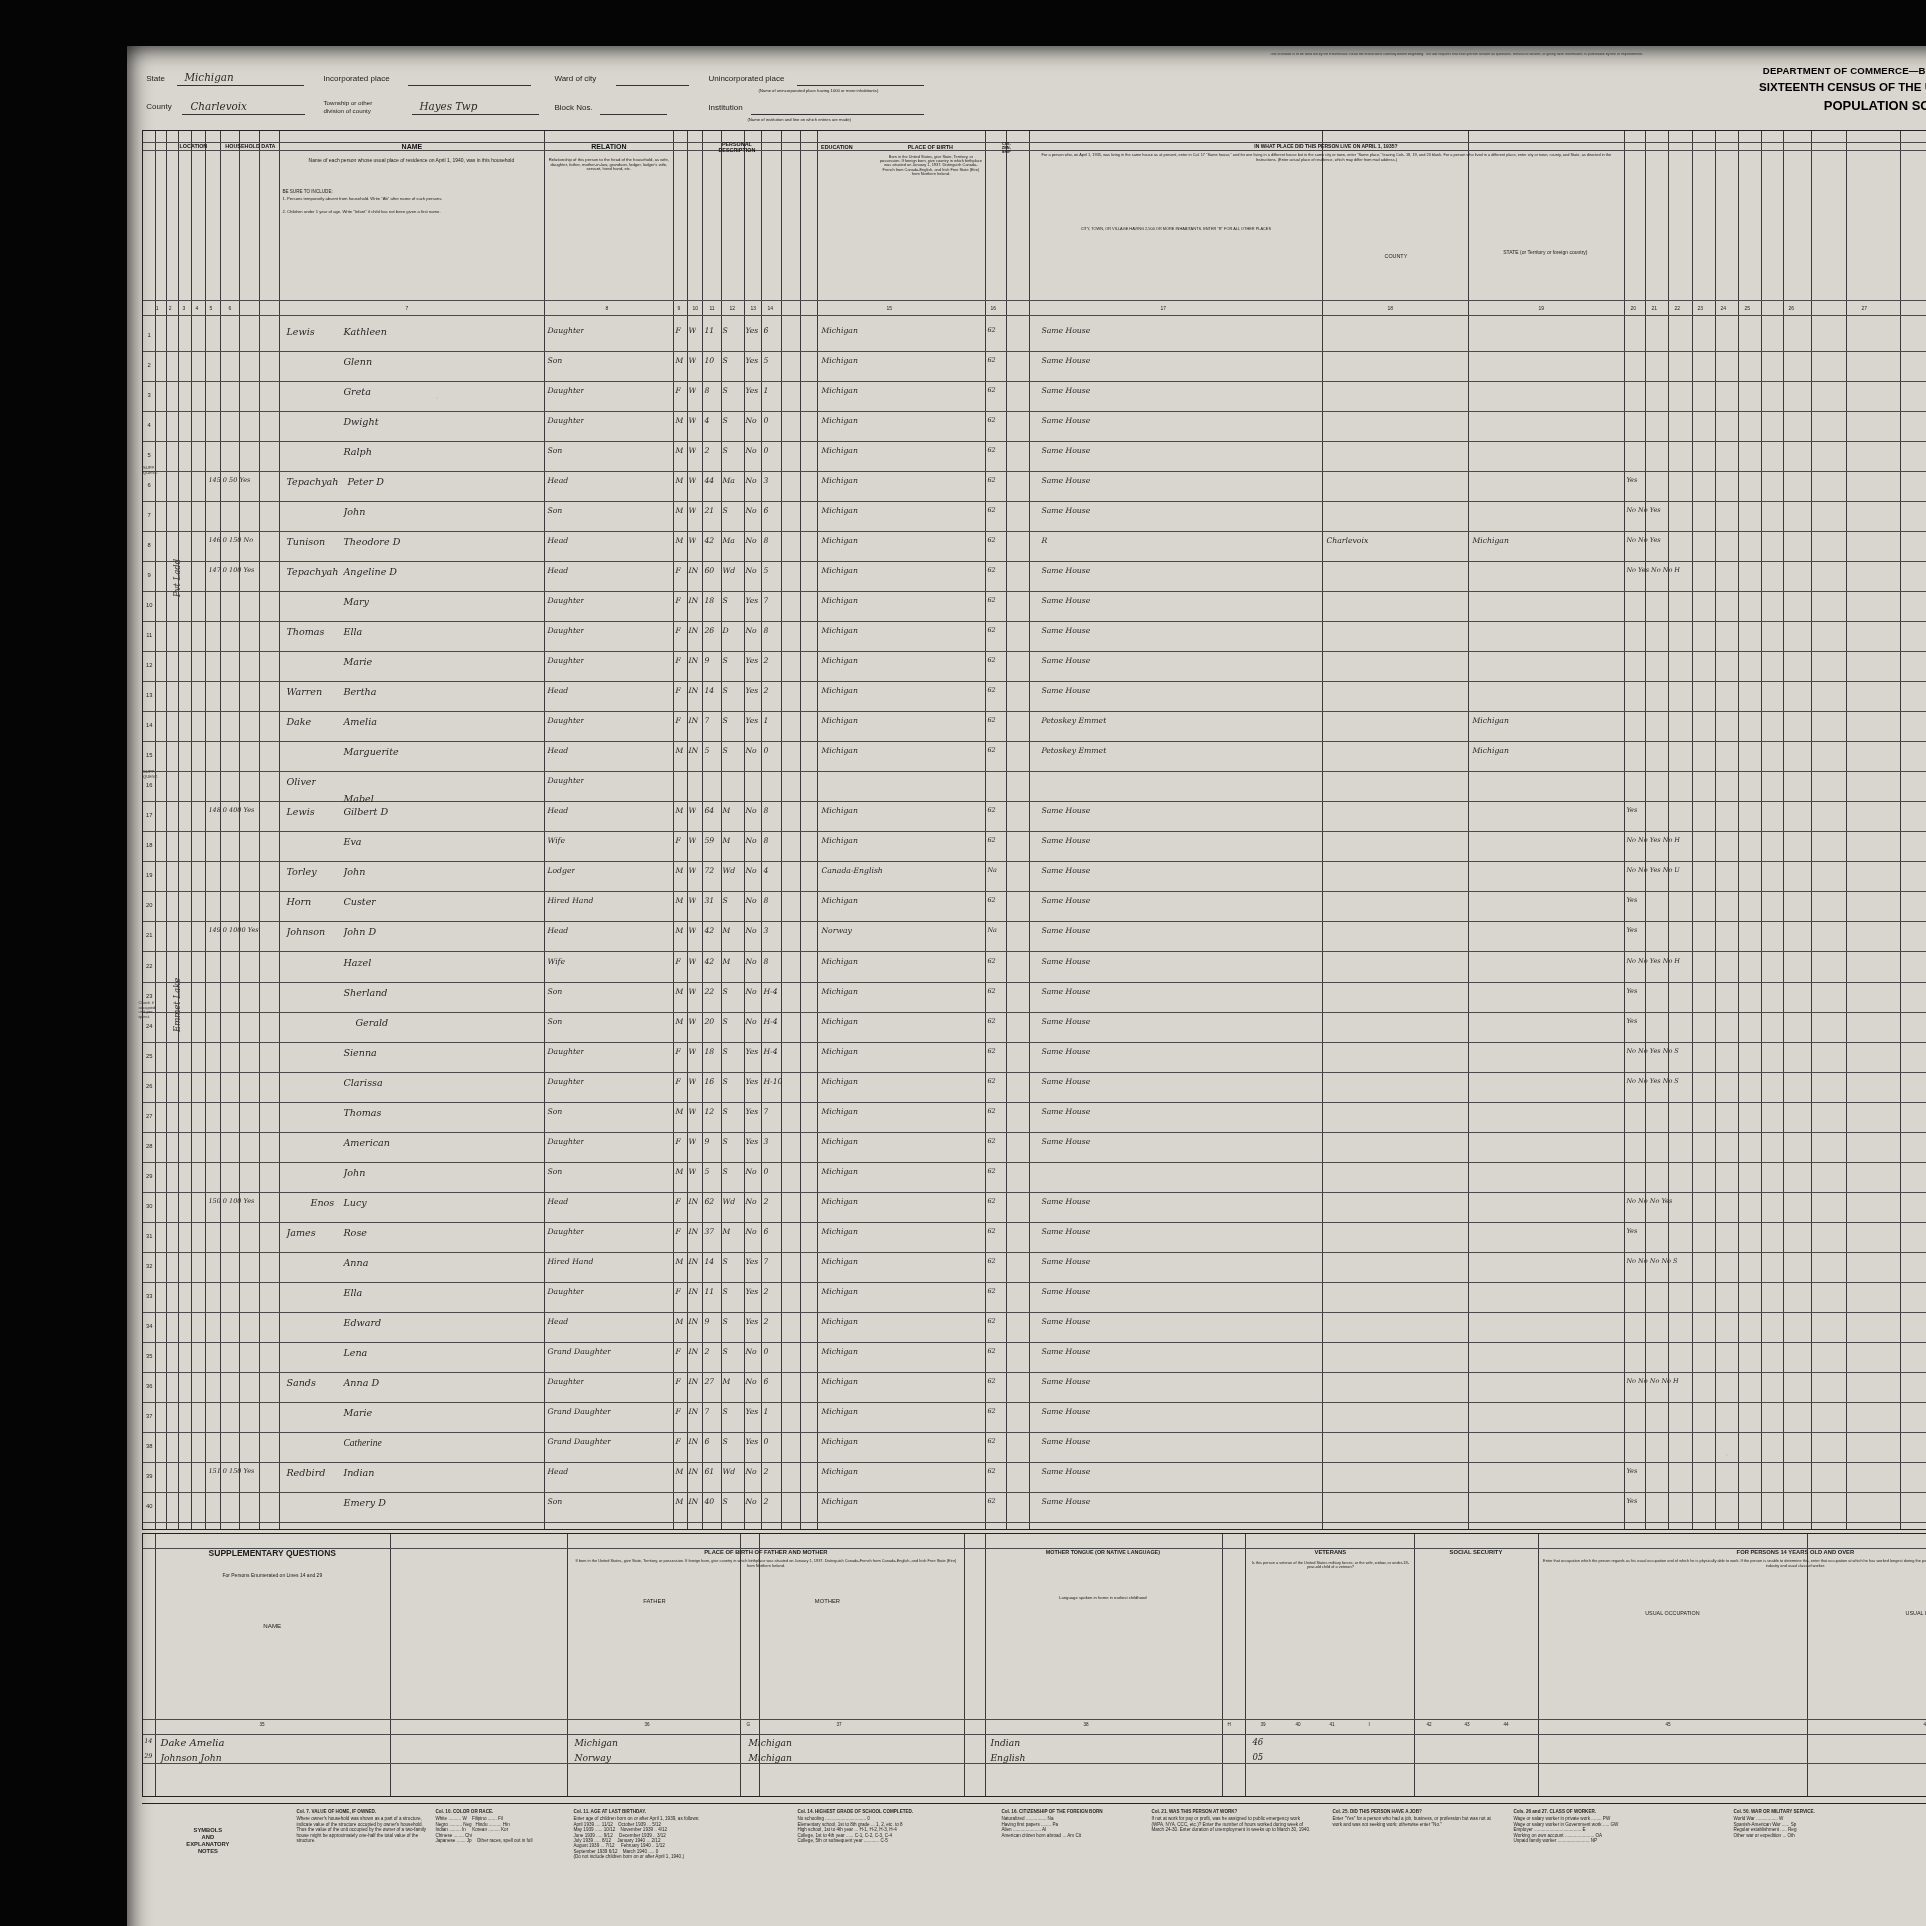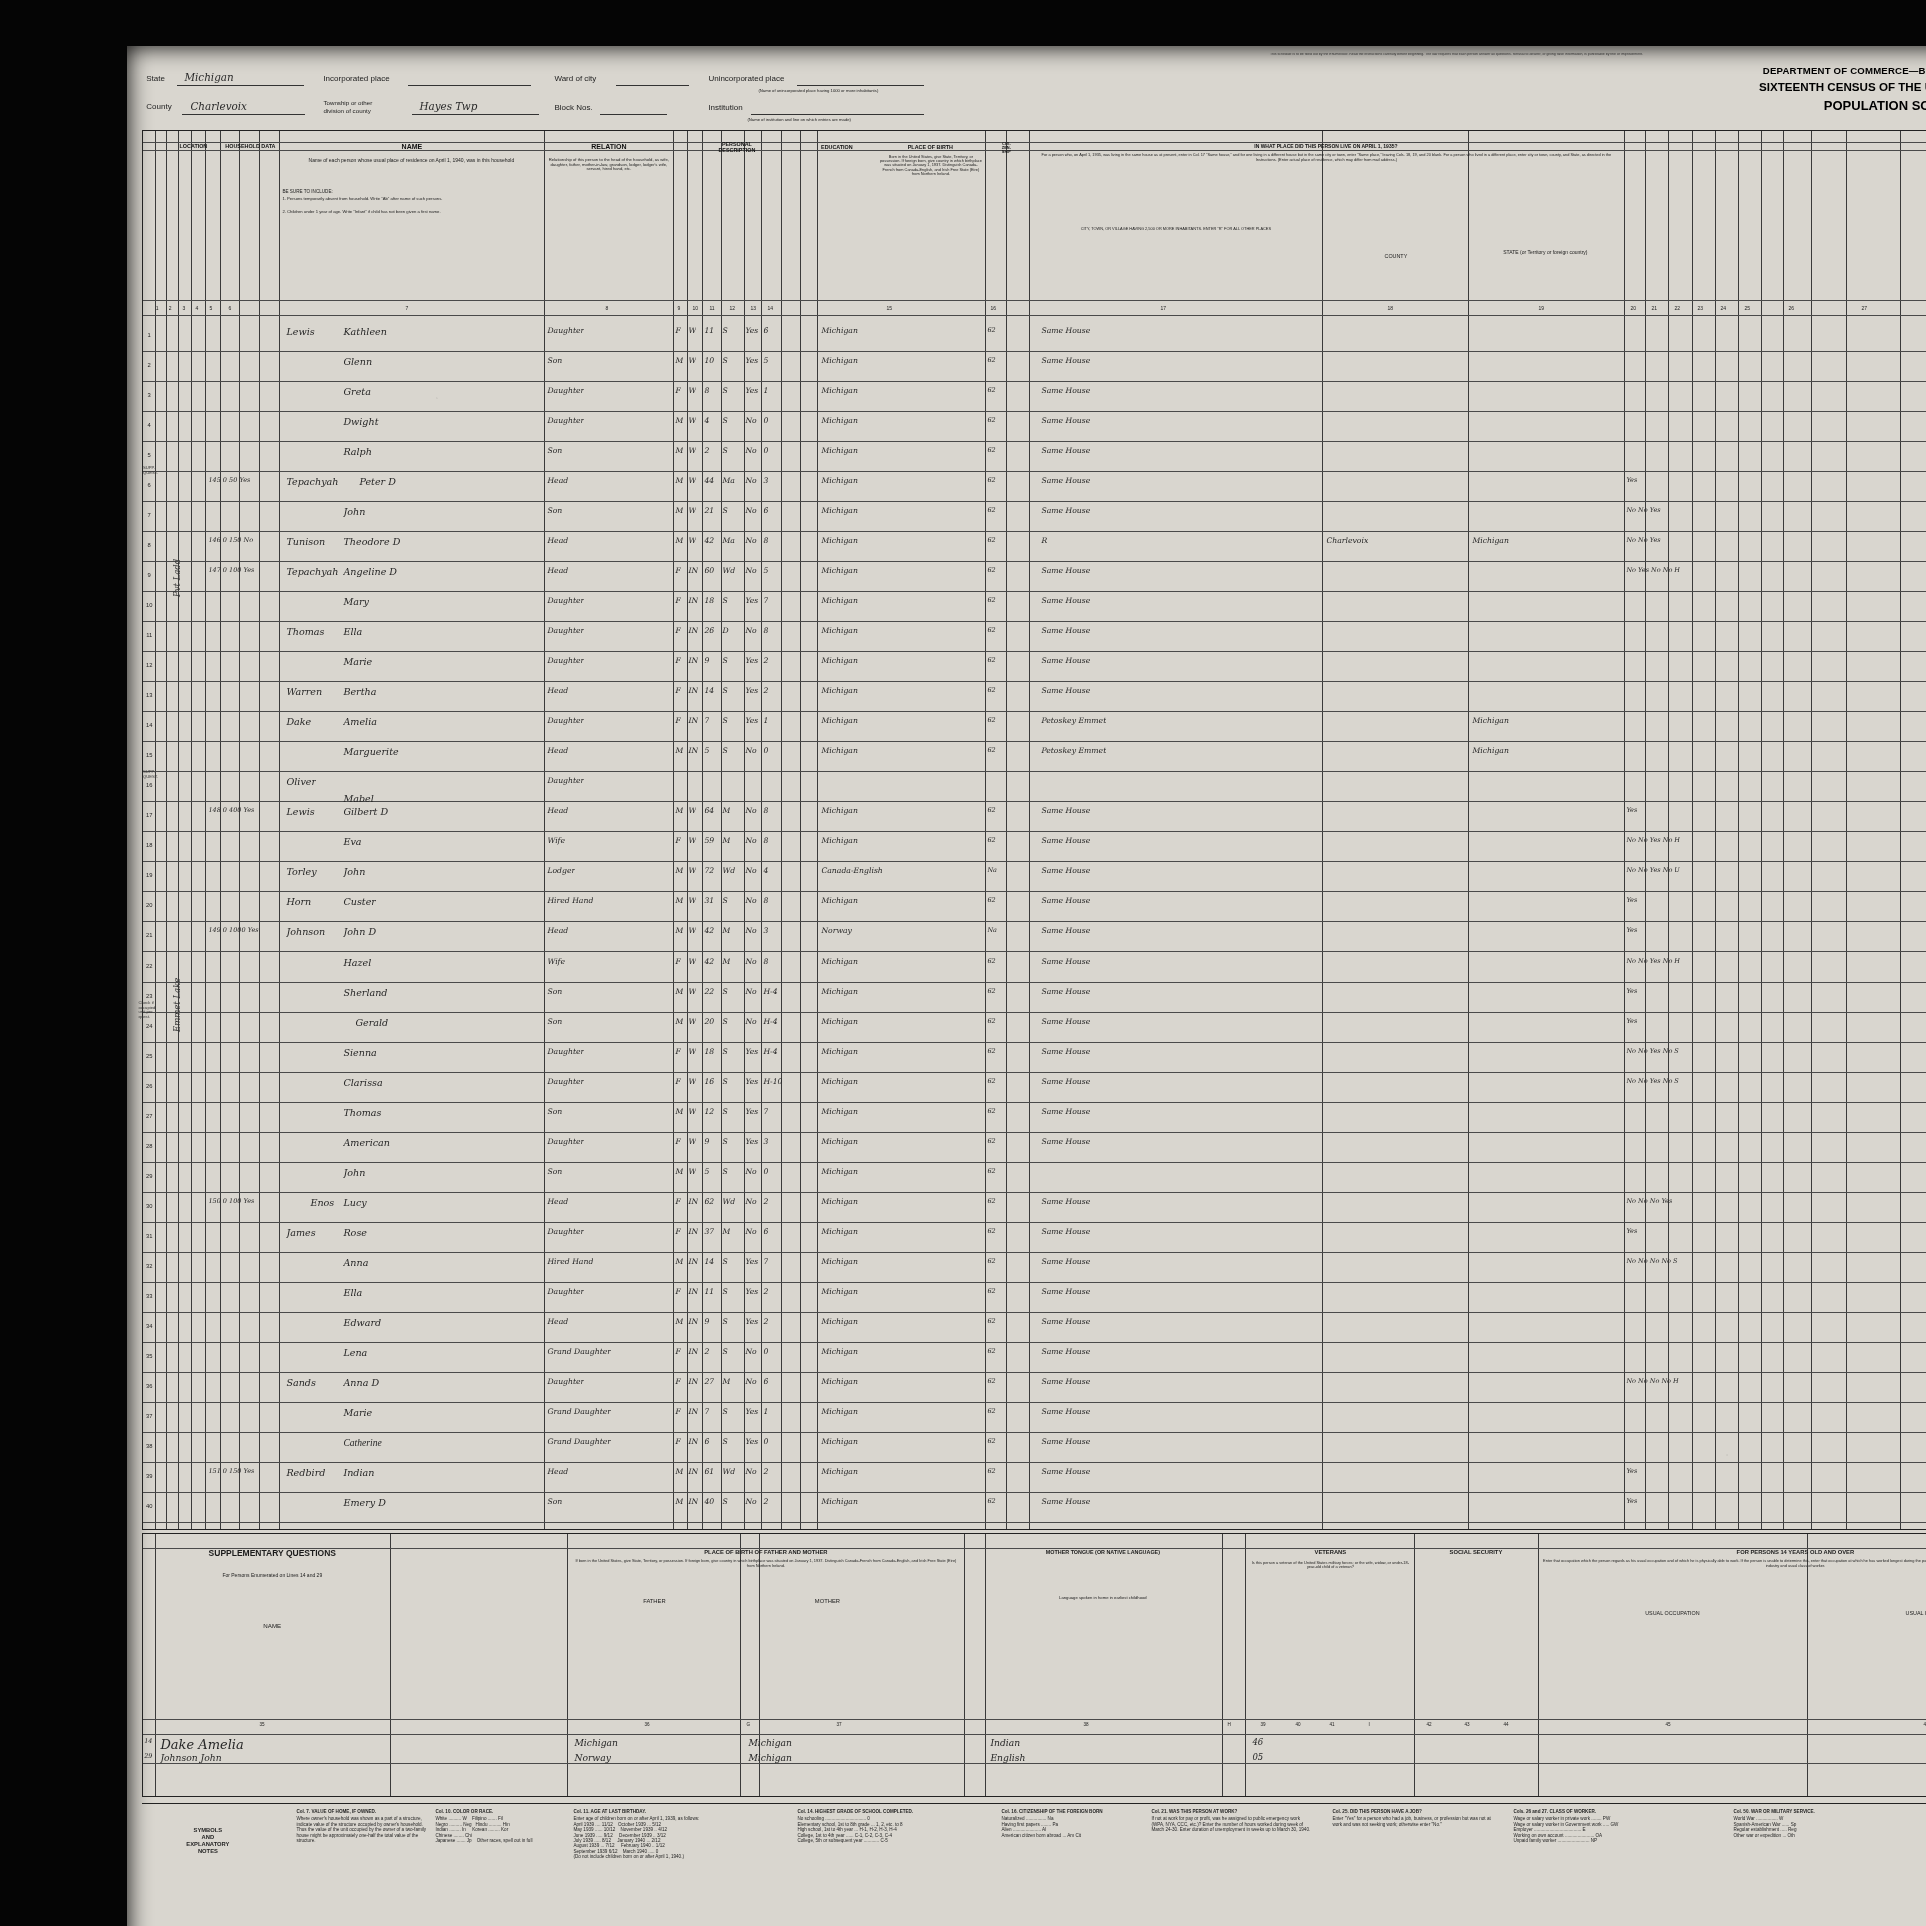--- a/index.html
+++ b/index.html
@@ -289,21 +289,21 @@
             <div class="cell small" style="left: 620px; top: 5.4px;">0</div>
             <div class="cell small" style="left: 678px; top: 5.4px;">Michigan</div>
             <div class="cell xsmall" style="left: 844px; top: 5.4px;">62</div>
             <div class="cell small" style="left: 898px; top: 5.4px;">Same House</div>
           </div>
           <div style="position: absolute; left: 0px; top: 340px; width: 2549px; height: 30px;">
             <div class="h" style="top: 30px;"></div>
             <div class="linenum" style="left: 0px; top: 10.8px;">6</div>
             <div class="cell xsmall" style="left: 65px; top: 5.4px;">145 0  50  Yes</div>
             <div class="cell " style="left: 143px; top: 5.4px;">Tepachyah</div>
-            <div class="cell " style="left: 216px; top: 5.4px;">Peter D</div>
+            <div class="cell " style="left: 204px; top: 5.4px;">Peter D</div>
             <div class="cell small" style="left: 404px; top: 5.4px;">Head</div>
             <div class="cell small" style="left: 532px; top: 5.4px;">M</div>
             <div class="cell small" style="left: 545px; top: 5.4px;">W</div>
             <div class="cell small" style="left: 561px; top: 5.4px;">44</div>
             <div class="cell small" style="left: 579px; top: 5.4px;">Ma</div>
             <div class="cell small" style="left: 602px; top: 5.4px;">No</div>
             <div class="cell small" style="left: 620px; top: 5.4px;">3</div>
             <div class="cell small" style="left: 678px; top: 5.4px;">Michigan</div>
             <div class="cell xsmall" style="left: 844px; top: 5.4px;">62</div>
             <div class="cell small" style="left: 898px; top: 5.4px;">Same House</div>
@@ -918,21 +918,21 @@
         <span style="position:absolute;left:1321px;">43</span>
         <span style="position:absolute;left:1360px;">44</span>
         <span style="position:absolute;left:1522px;">45</span>
         <span style="position:absolute;left:1780px;">46</span>
 
       </div>
 
       <div id="supprows">
           <div style="position: absolute; left: 0px; top: 202px; width: 2542px; height: 14.6px;">
             <div class="cell" style="left: 0.8px; top: 0.8px; font-size: 6.5px;">14</div>
-            <div class="cell" style="left: 17px; top: 0.8px; font-size: 13px;">Dake Amelia</div>
+            <div class="cell" style="left: 17px; top: 0.8px; font-size: 10px;">Dake Amelia</div>
             <div class="cell" style="left: 431px; top: 0.8px; font-size: 9.2px;">Michigan</div>
             <div class="cell" style="left: 605px; top: 0.8px; font-size: 9.2px;">Michigan</div>
             <div class="cell" style="left: 847px; top: 0.8px; font-size: 9.2px;">Indian</div>
             <div class="cell" style="left: 1109px; top: 0.8px; font-size: 8.5px;">46</div>
           </div>
           <div style="position: absolute; left: 0px; top: 217px; width: 2542px; height: 14.6px;">
             <div class="cell" style="left: 0.8px; top: 0.8px; font-size: 6.5px;">29</div>
             <div class="cell" style="left: 17px; top: 0.8px; font-size: 9.2px;">Johnson John</div>
             <div class="cell" style="left: 431px; top: 0.8px; font-size: 9.2px;">Norway</div>
             <div class="cell" style="left: 605px; top: 0.8px; font-size: 9.2px;">Michigan</div>

